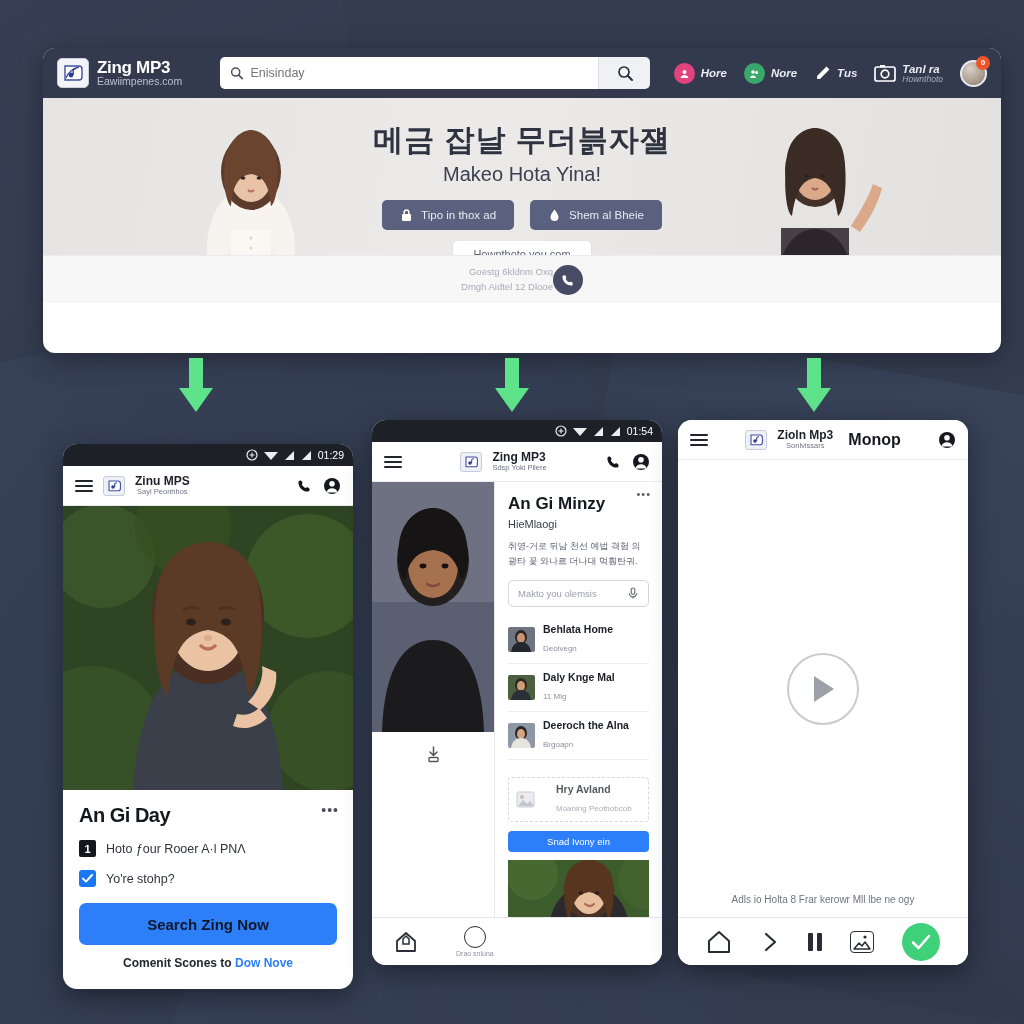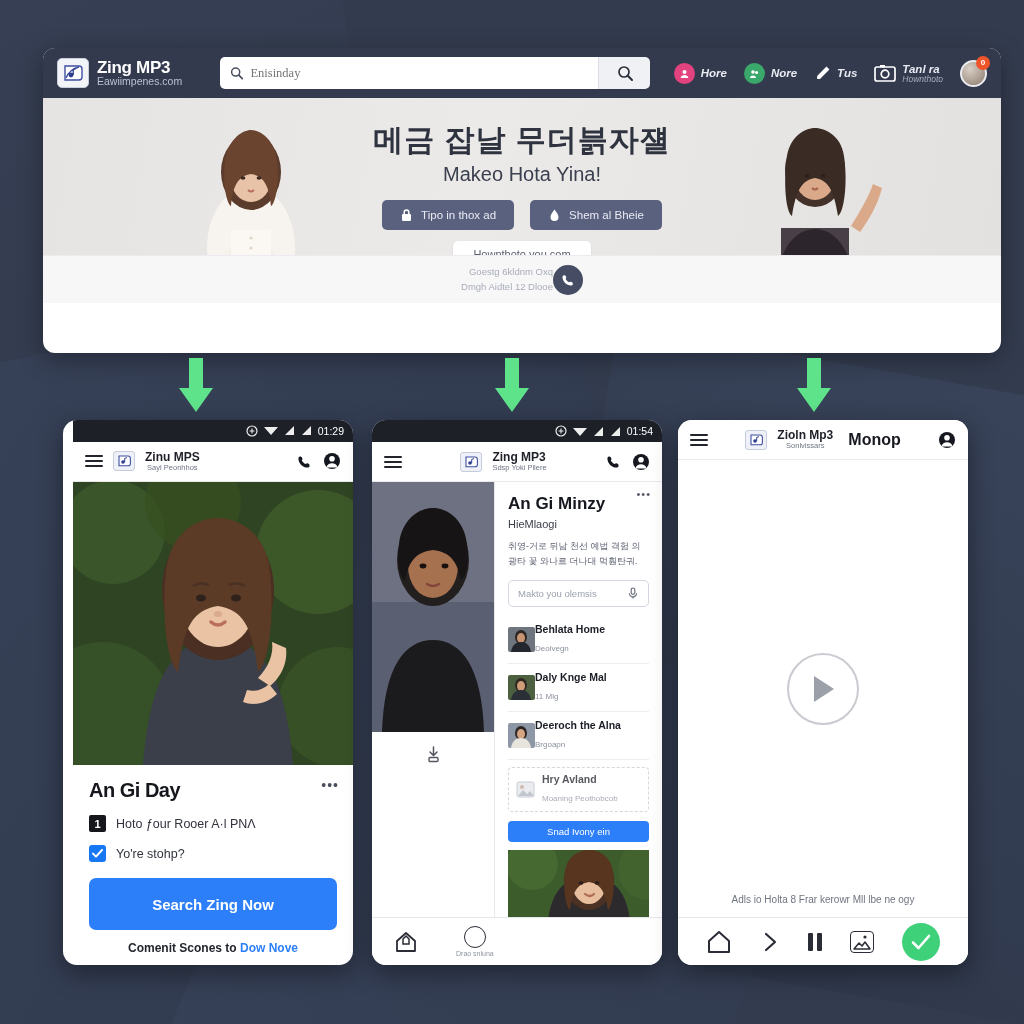--- a/index.html
+++ b/index.html
@@ -50,21 +50,21 @@
   .searchwrap {
     display:flex; align-items:center; margin-left:26px;
     width:430px; height:32px;
   }
   .searchbox {
     flex:1; height:32px; background:#fff; border-radius:5px 0 0 5px;
     display:flex; align-items:center; gap:7px; padding:0 10px;
   }
   .searchbox input {
     border:0; outline:0; font-size:12.5px; color:#6d7483; width:100%;
-    font-family:Liberation Serif, serif; background:transparent;
+    font-family:Liberation Sans, sans-serif; background:transparent;
   }
   .searchbtn {
     width:52px; height:32px; background:#f0f1f5; border-radius:0 5px 5px 0;
     display:flex; align-items:center; justify-content:center; cursor:pointer;
     border-left:1px solid #dcdee6;
   }
   .navicons { margin-left:auto; display:flex; align-items:center; gap:17px; }
   .navitem { display:flex; align-items:center; gap:6px; cursor:pointer; }
   .navdot { width:21px; height:21px; border-radius:50%; display:flex;
             align-items:center; justify-content:center; }
@@ -122,21 +122,21 @@
   
   .arrow { position:absolute; width:44px; height:56px; }
   .arrow svg { display:block; }
 
   
   .phone {
     position:absolute; width:290px; height:545px; background:#fff;
     border-radius:14px; overflow:hidden; box-shadow:0 8px 26px rgba(0,0,0,.4);
     display:flex; flex-direction:column;
   }
-  #phone1 { left:63px; top:420px;padding-left:10px; }
+  #phone1 { left:63px; top:444px; }
   #phone2 { left:372px; top:420px; }
   #phone3 { left:678px; top:420px; }
 
   .statusbar {
     height:22px; background:#1d2027; display:flex; align-items:center;
     justify-content:flex-end; gap:6px; padding:0 9px; color:#fff; font-size:10.5px;
   }
   .sb-ico { opacity:.92; }
   .apphdr {
     height:40px; background:#fff; display:flex; align-items:center;
@@ -161,21 +161,21 @@
            letter-spacing:1px; cursor:pointer; }
   .c1-title { font-size:20px; font-weight:bold; color:#15171d; letter-spacing:-.5px; }
   .c1-row { display:flex; align-items:center; gap:10px; margin-top:13px; }
   .numbox { width:17px; height:17px; background:#15171d; color:#fff; font-size:11px;
             font-weight:bold; display:flex; align-items:center; justify-content:center;
             border-radius:2px; flex:0 0 auto; }
   .c1-row span { font-size:12.5px; color:#30333c; }
   .chk { width:17px; height:17px; background:#1877f2; border-radius:3px; flex:0 0 auto;
          display:flex; align-items:center; justify-content:center; cursor:pointer; }
   .primarybtn {
-    margin-top:16px; height:52px; background:#2d7ff9; border-radius:7px; color:#ffffff;
+    margin-top:16px; height:42px; background:#2d7ff9; border-radius:7px; color:#0f172a;
     font-size:15px; font-weight:bold; display:flex; align-items:center;
     justify-content:center; cursor:pointer;
   }
   .c1-foot { margin-top:11px; text-align:center; font-size:12px; color:#23262e; font-weight:bold; }
   .c1-foot a { color:#2d7ff9; text-decoration:none; cursor:pointer; }
 
   
   .p2body { flex:1; display:flex; background:#fff; position:relative; overflow:hidden; }
   .p2left { width:122px; position:relative; background:#fff; display:flex; flex-direction:column; }
   .p2photo { height:250px; position:relative; overflow:hidden; background:#2b2f3c; }
@@ -185,28 +185,28 @@
   .p2-kebab { position:absolute; right:11px; top:6px; font-size:11px; color:#555a66; letter-spacing:1px; cursor:pointer; }
   .p2-title { font-size:17px; font-weight:bold; color:#16181f; }
   .p2-sub { font-size:11px; color:#3a3e49; margin-top:4px; filter:blur(.2px); }
   .p2-para { font-size:9px; color:#5b6070; margin-top:9px; line-height:1.7; filter:blur(.3px); }
   .p2-input {
     margin-top:10px; height:27px; border:1px solid #d4d7e0; border-radius:5px;
     display:flex; align-items:center; padding:0 9px; font-size:9.5px; color:#9ba0ad;
     justify-content:space-between; cursor:text;
   }
   .p2-list { margin-top:9px; }
-  .p2-item { display:flex; align-items:center; padding:7px 0;
+  .p2-item { display:flex; gap:8px; align-items:center; padding:7px 0;
              border-bottom:1px solid #ededf1; cursor:pointer; }
   .p2-thumb { width:27px; height:25px; border-radius:2px; flex:0 0 auto; overflow:hidden; position:relative; }
   .p2-it { line-height:1.25; }
   .p2-it b { font-size:10.5px; color:#1b1e26; display:block; filter:blur(.2px); }
   .p2-it small { font-size:8px; color:#8b909d; }
-  .p2-dashed { margin-top:7px; border:1px dashed #c6cad4; border-radius:4px;
-               padding:5px 7px; display:flex; gap:7px; align-items:center; opacity:.75; }
+  .p2-dashed { margin-top:17px; border:1px dashed #c6cad4; border-radius:4px;
+               padding:5px 7px; display:flex; gap:21px; align-items:center; opacity:.75; }
   .p2-btn { margin-top:9px; height:21px; background:#2d7ff9; border-radius:4px; color:#fff;
             font-size:9.5px; display:flex; align-items:center; justify-content:center;
             cursor:pointer; filter:blur(.2px); }
   .p2-video { margin-top:8px; height:70px; background:#000; position:relative; overflow:hidden; }
   .p2nav { height:48px; background:#fff; display:flex; align-items:center;
            border-top:1px solid #e6e6ea; padding:0 22px; gap:38px; }
   .p2navcell { display:flex; flex-direction:column; align-items:center; gap:2px; cursor:pointer; }
   .p2navcell small { font-size:7px; color:#8e93a0; filter:blur(.3px); }
   .circleic { width:22px; height:22px; border:1.6px solid #2a2d36; border-radius:50%; }
 

